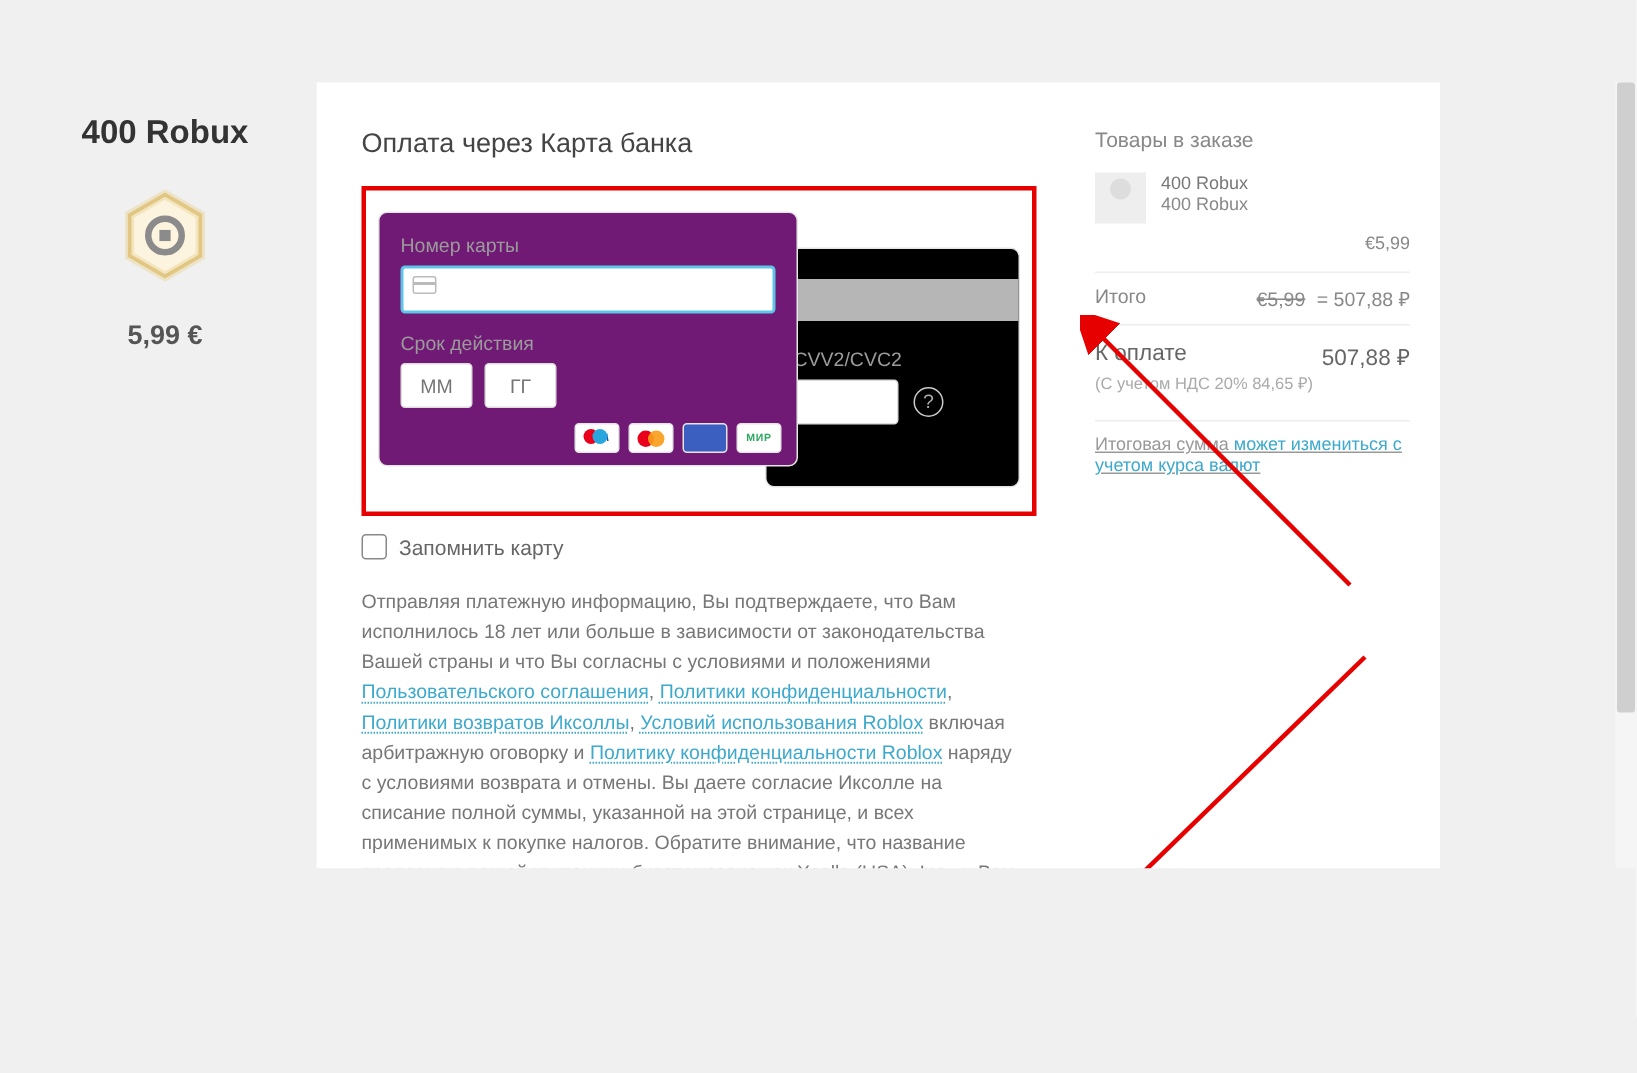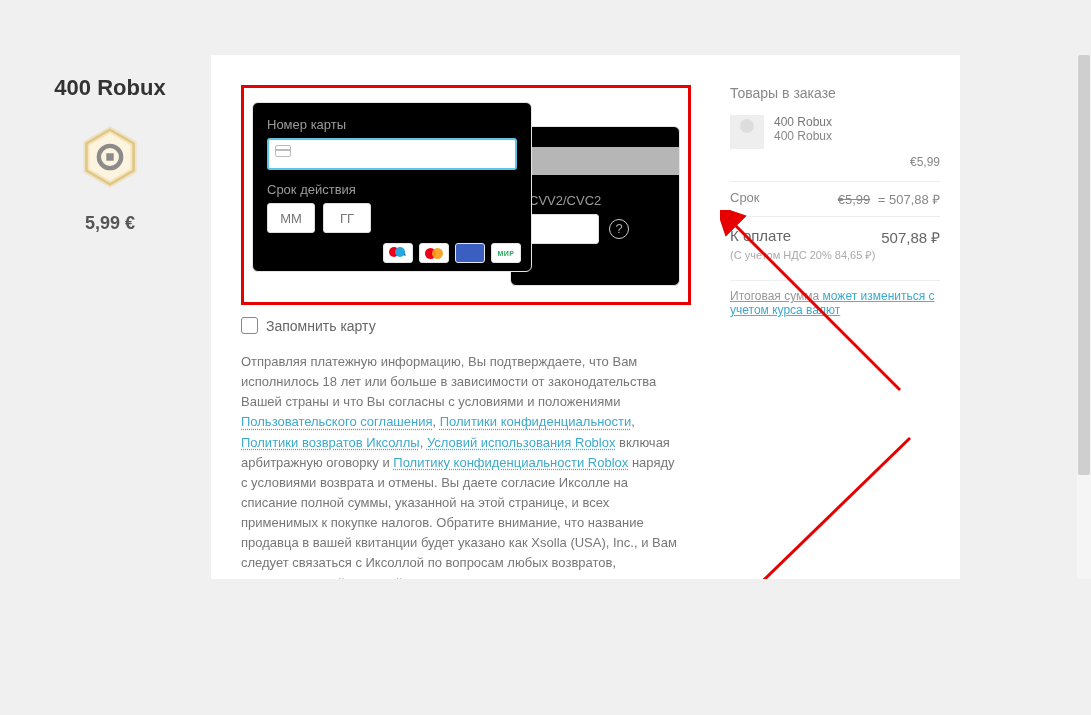--- a/index.html
+++ b/index.html
@@ -75,21 +75,21 @@
   }
   .card-panels {
     position: relative;
     height: 190px;
   }
   .card-front {
     position: absolute;
     left: 0; top: 4px;
     width: 280px;
     height: 170px;
-    background: #000000;
+    background: #701a75;
     border: 1px solid #e5e5e5;
     border-radius: 6px;
     padding: 14px 14px 10px 14px;
     z-index: 2;
   }
   .card-back {
     position: absolute;
     right: 0; top: 28px;
     width: 170px;
     height: 160px;
@@ -355,20 +355,21 @@
         <circle cx="50" cy="50" r="18" fill="none" stroke="#8b8b8b" stroke-width="7"></circle>
         <rect x="44" y="44" width="12" height="12" fill="#8b8b8b"></rect>
       </svg>
     </div>
     <div class="left-price">5,99 €</div>
   </div>
 
   <div class="main-panel">
 
     <div class="center-col">
+      <div class="pay-title">Оплата через Карта банка</div>
 
       <div class="red-box-cards">
         <div class="card-panels">
           <div class="card-back">
             <div class="mag"></div>
             <div class="cvv-area">
               <div class="lbl">CVV2/CVC2</div>
               <div class="cvv-row">
                 <span class="cvv-wrap">
                   <span class="lock-ic">🔒</span>
@@ -421,21 +422,21 @@
       <div class="order-row">
         <div class="thumb"></div>
         <div class="pname">
           <div class="n1">400 Robux</div>
           <div>400 Robux</div>
         </div>
       </div>
       <div class="prow-price">€5,99</div>
       <div class="divider"></div>
       <div class="sum-line">
-        <span>Срок</span>
+        <span>Итого</span>
         <span><span class="strike">€5,99</span> = <span>507,88 ₽</span></span>
       </div>
       <div class="divider"></div>
       <div class="total-line">
         <span>К оплате</span>
         <span>507,88 ₽</span>
       </div>
       <div class="vat">(С учетом НДС 20%  84,65 ₽)</div>
       <div class="divider"></div>
       <div class="rate-note">

